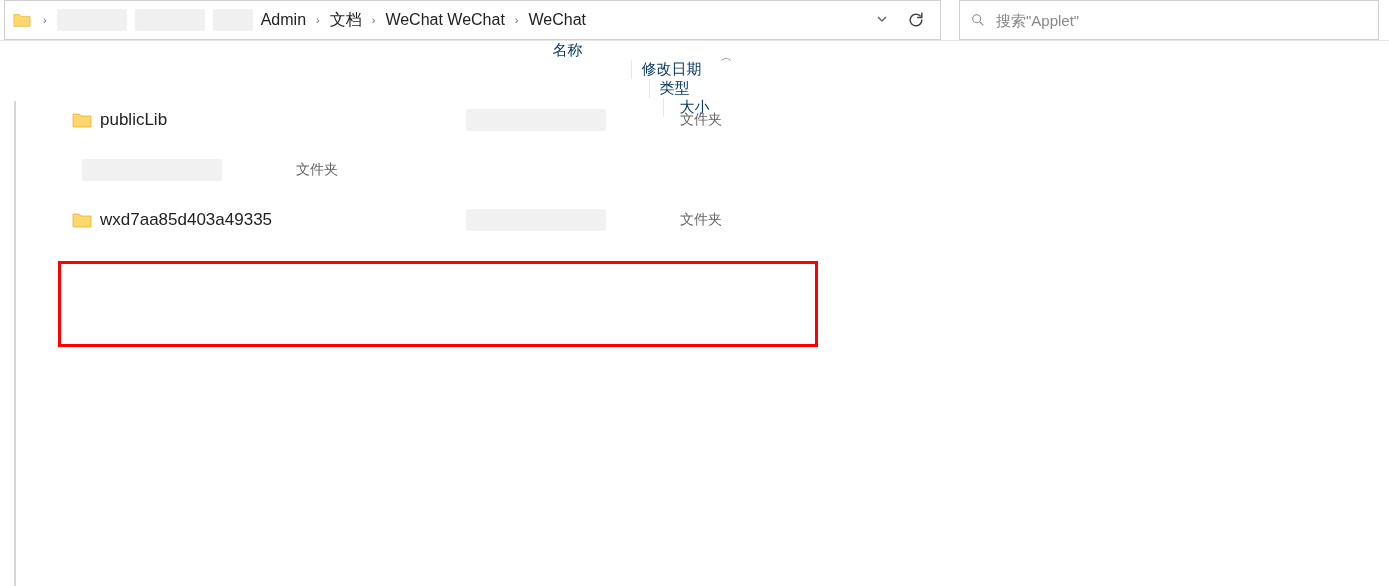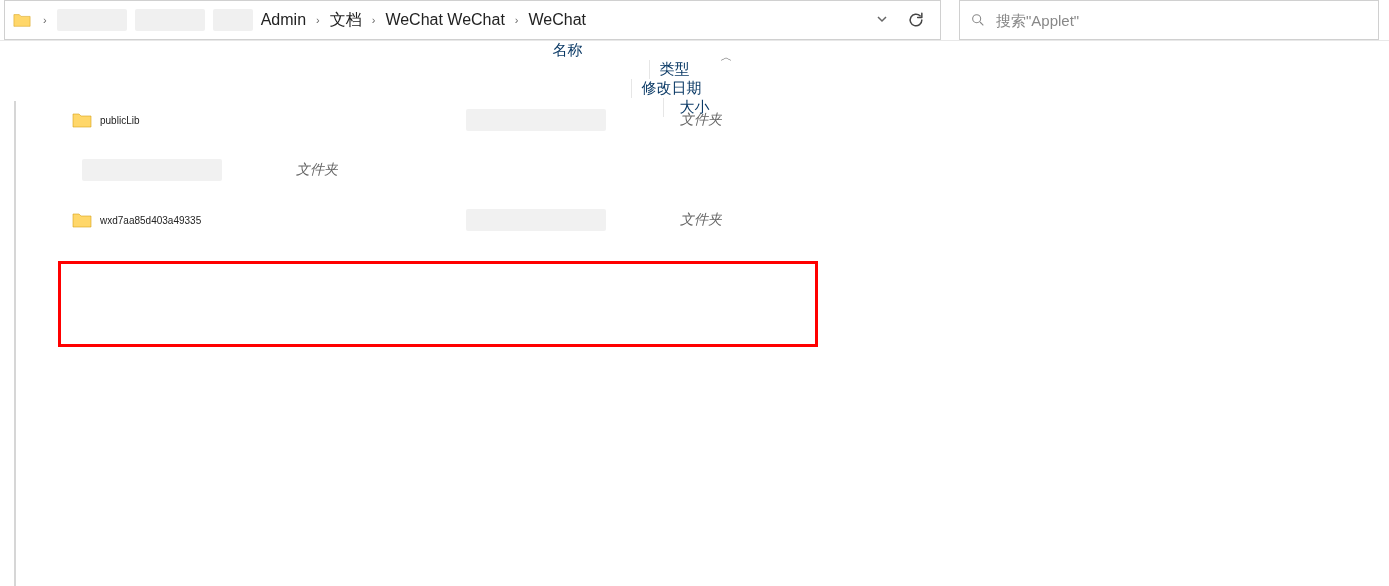--- a/index.html
+++ b/index.html
@@ -35,25 +35,25 @@
     .col-date { width: 214px; border-left: 1px solid #e6e6e6; padding-left: 10px; }
     .col-type { width: 178px; border-left: 1px solid #e6e6e6; padding-left: 10px; }
     .col-size { width: 150px; border-left: 1px solid #e6e6e6; padding-left: 16px; }
     .sort-chev { position: absolute; left: 168px; top: 8px; font-size: 12px; color: #666; }
     
     
     .rows { padding-left: 56px; }
     .row { display: flex; align-items: center; height: 50px; cursor: pointer; }
     .cell-name { width: 384px; display: flex; align-items: center; }
     .cell-date { width: 214px; display: flex; align-items: center; padding-left: 10px; }
-    .cell-type { width: 178px; display: flex; align-items: center; padding-left: 10px; color: #666; font-style: italic; }
+    .cell-type { width: 178px; display: flex; align-items: center; padding-left: 10px; color: #666; }
     .cell-size { width: 150px; display: flex; align-items: center; padding-left: 10px; color: #666; }
     
     .folder-icon { width: 20px; height: 16px; margin-right: 8px; display: flex; }
-    .item-name { color: #222; font-size: 10px; }
+    .item-name { color: #222; font-size: 17px; }
     .redacted-date { width: 140px; height: 22px; background: #f1f1f1; border-radius: 2px; }
     
     
     .highlight-box { position: absolute; left: 42px; top: 220px; width: 760px; height: 86px; border: 3px solid #ff0000; pointer-events: none; }
     
     svg.folder-svg { width: 20px; height: 16px; }
   </style>
 </head>
 <body>
 
@@ -100,25 +100,25 @@
   </div>
 
   <div class="content-area">
     <div class="left-gutter"></div>
     <div class="main">
       <div class="col-headers">
         <div class="col col-name">
           <span>名称</span>
           <span class="sort-chev">︿</span>
         </div>
+        <div class="col col-date">
+          <span>修改日期</span>
+        </div>
         <div class="col col-type">
           <span>类型</span>
-        </div>
-        <div class="col col-date">
-          <span>修改日期</span>
         </div>
         <div class="col col-size">
           <span>大小</span>
         </div>
       </div>
 
       <div class="rows">
         <div class="row">
           <div class="cell-name">
             <span class="folder-icon">

